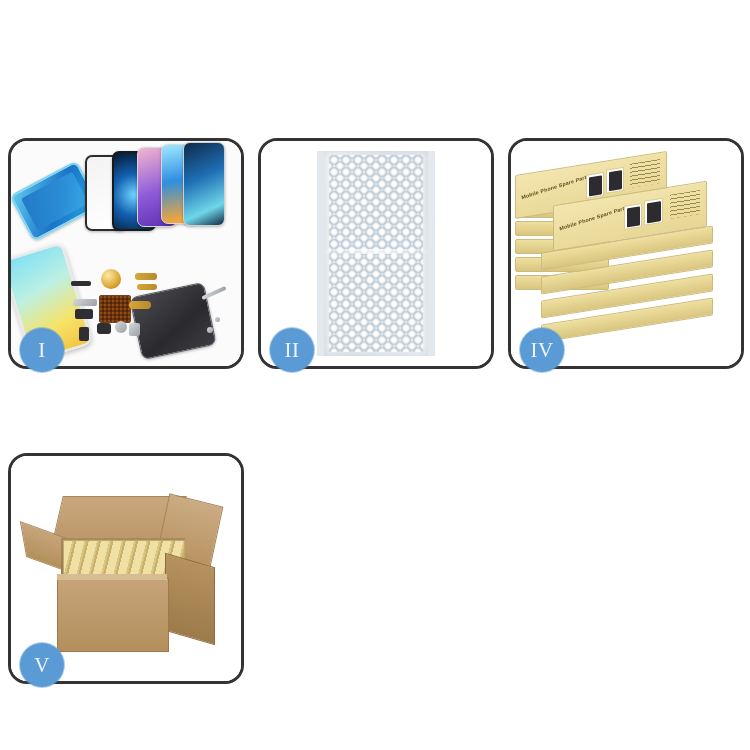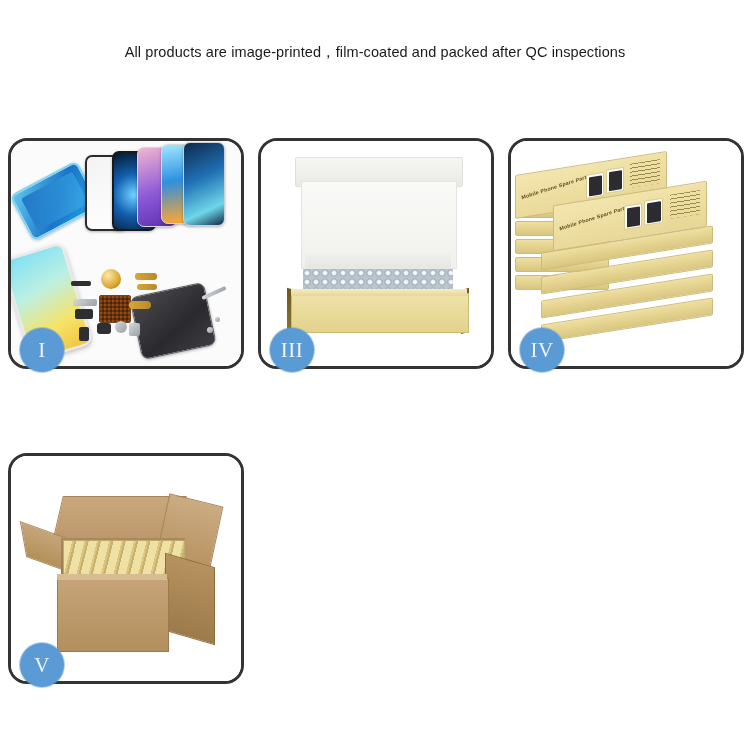--- a/index.html
+++ b/index.html
@@ -173,21 +173,20 @@
   .c6-tab2{position:absolute;left:36px;top:150px;width:16px;height:18px;
     background:#ab8a5c;transform:skewY(16deg);}
   .c6-sheen{position:absolute;left:110px;top:16px;width:84px;height:16px;
     background:linear-gradient(90deg,rgba(240,240,240,.0),rgba(245,245,245,.9));
     transform:skew(-28deg,0);}
 </style>
 </head>
 <body>
 
 <div class="header">
-  <div class="subtitle">All products are image-printed，film-coated and packed after QC inspections</div>
 </div>
 
 <div class="grid">
 
   <div class="card">
     <div class="card-inner p1">
       <div class="phone ph-a"></div>
       <div class="phone ph-b"></div>
       <div class="phone ph-c"></div>
       <div class="phone ph-d"></div>
@@ -207,34 +206,30 @@
       <div class="prt silver" style="left:104px;top:180px;width:12px;height:12px;border-radius:50%;"></div>
       <div class="prt dark" style="left:68px;top:186px;width:10px;height:14px;border-radius:2px;"></div>
       <div class="prt silver" style="left:118px;top:182px;width:11px;height:13px;border-radius:2px;"></div>
       <div class="prt silver" style="left:196px;top:186px;width:6px;height:6px;border-radius:50%;"></div>
       <div class="prt silver" style="left:204px;top:176px;width:5px;height:5px;border-radius:50%;"></div>
       <div class="prt silver" style="left:190px;top:150px;width:26px;height:4px;transform:rotate(-24deg);"></div>
     </div>
     <div class="badge">I</div>
   </div>
 
-
-  <div class="card">
-    <div class="card-inner p3">
-      <div class="b3-lid"></div>
-      <div class="b3-back"></div>
-      <div class="b3-inner"></div>
-      <div class="b3-fill"></div>
-      <div class="b3-lsideL"></div>
-      <div class="b3-lsideR"></div>
-      <div class="b3-front"></div>
-      <div class="b3-rim"></div>
-    </div>
-    <div class="badge">III</div>
-  </div>
+  <div class="card">
+    <div class="card-inner p2">
+      <div class="pouch">
+        <div class="bubbles"></div>
+        <div class="pouch-seam"></div>
+      </div>
+    </div>
+    <div class="badge">II</div>
+  </div>
+
 
   <div class="card">
     <div class="card-inner p4">
 
       <div class="kbox kedge" style="left:4px;top:62px;width:92px;height:13px;"></div>
       <div class="kbox kedge" style="left:4px;top:80px;width:92px;height:13px;"></div>
       <div class="kbox kedge" style="left:4px;top:98px;width:92px;height:13px;"></div>
       <div class="kbox kedge" style="left:4px;top:116px;width:92px;height:13px;"></div>
       <div class="kbox kedge" style="left:4px;top:134px;width:92px;height:13px;"></div>
 

